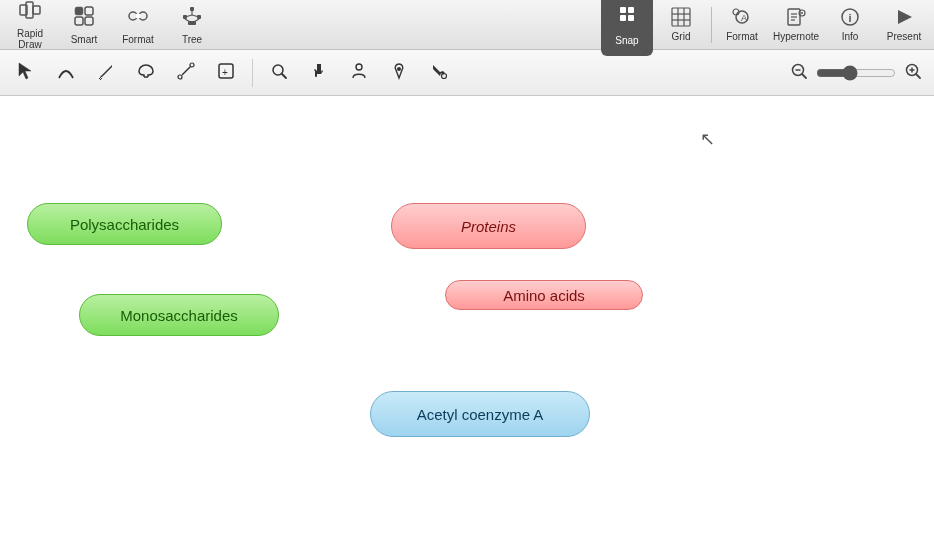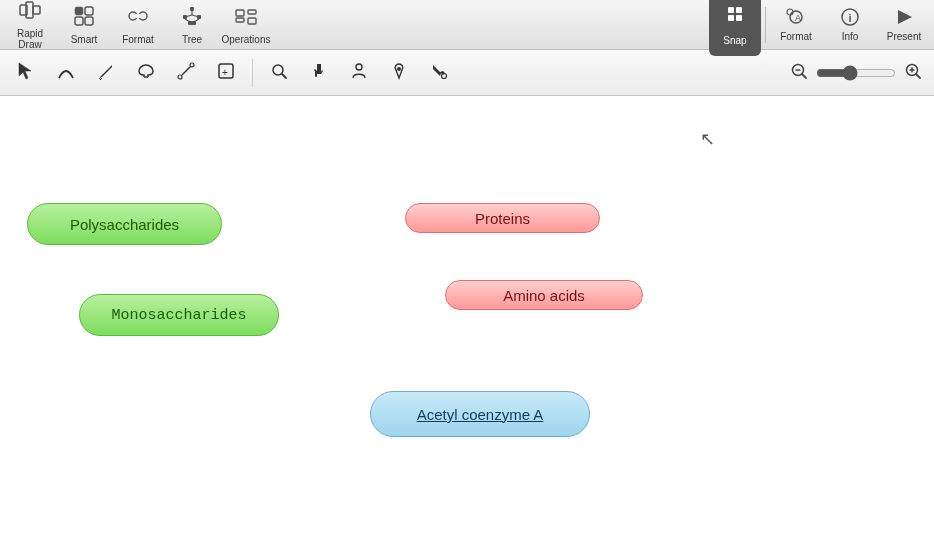--- a/index.html
+++ b/index.html
@@ -144,21 +144,20 @@
     .node-pink {
       background: linear-gradient(to bottom, #ffcece, #f99);
       border: 1.5px solid #e07070;
       color: #7a1010;
     }
 
     .node-blue {
       background: linear-gradient(to bottom, #c8eaf8, #9fd4ef);
       border: 1.5px solid #70afd0;
       color: #0a3c5c;
-      text-decoration: underline;
     }
 
     
     .cursor-arrow {
       position: absolute;
       font-size: 20px;
       pointer-events: none;
       color: #333;
     }
   </style>
@@ -210,60 +209,74 @@
         <line x1="11" y1="10" x2="4" y2="12" stroke="#555" stroke-width="1.2"></line>
         <line x1="11" y1="10" x2="18" y2="12" stroke="#555" stroke-width="1.2"></line>
         <rect x="7" y="16" width="8" height="4" rx="1" fill="#555"></rect>
         <line x1="4" y1="14" x2="11" y2="18" stroke="#555" stroke-width="1.2"></line>
         <line x1="18" y1="14" x2="11" y2="18" stroke="#555" stroke-width="1.2"></line>
       </svg>
     </span>
     <span>Tree</span>
   </button>
 
-  <button class="tool-btn">
-    <span class="icon">
-      <svg width="22" height="22" viewBox="0 0 22 22" fill="none">
-        <rect x="1" y="5" width="8" height="6" rx="1" fill="none" stroke="#555" stroke-width="1.4"></rect>
-        <rect x="1" y="13" width="8" height="4" rx="1" fill="none" stroke="#555" stroke-width="1.4"></rect>
-        <rect x="13" y="5" width="8" height="4" rx="1" fill="none" stroke="#555" stroke-width="1.4"></rect>
-        <rect x="13" y="13" width="8" height="6" rx="1" fill="none" stroke="#555" stroke-width="1.4"></rect>
-      </svg>
-    </span>
-    <span>Operations</span>
-  </button>
 
   <div class="right-tools">
 
     <button class="snap-btn">
       <span>
         <svg width="20" height="20" viewBox="0 0 20 20" fill="none">
           <rect x="3" y="3" width="6" height="6" rx="1" fill="white"></rect>
           <rect x="11" y="3" width="6" height="6" rx="1" fill="white"></rect>
           <rect x="3" y="11" width="6" height="6" rx="1" fill="white"></rect>
           <rect x="11" y="11" width="6" height="6" rx="1" fill="white"></rect>
         </svg>
       </span>
       <span style="font-size:10px;">Snap</span>
     </button>
 
+    <button class="tool-btn">
+      <span>
+        <svg width="20" height="20" viewBox="0 0 20 20" fill="none">
+          <line x1="7" y1="1" x2="7" y2="19" stroke="#555" stroke-width="1.2"></line>
+          <line x1="13" y1="1" x2="13" y2="19" stroke="#555" stroke-width="1.2"></line>
+          <line x1="1" y1="7" x2="19" y2="7" stroke="#555" stroke-width="1.2"></line>
+          <line x1="1" y1="13" x2="19" y2="13" stroke="#555" stroke-width="1.2"></line>
+          <rect x="1" y="1" width="18" height="18" rx="1" fill="none" stroke="#555" stroke-width="1.2"></rect>
+        </svg>
+      </span>
+      <span>Grid</span>
+    </button>
 
     <div class="toolbar-separator"></div>
 
     <button class="tool-btn">
       <span>
         <svg width="20" height="20" viewBox="0 0 20 20" fill="none">
           <circle cx="10" cy="10" r="6" fill="none" stroke="#555" stroke-width="1.5"></circle>
           <circle cx="4" cy="5" r="3" fill="none" stroke="#555" stroke-width="1.2"></circle>
           <text x="9" y="14" font-size="9" fill="#555" font-family="sans-serif">A</text>
         </svg>
       </span>
       <span>Format</span>
     </button>
 
+    <button class="tool-btn">
+      <span>
+        <svg width="20" height="20" viewBox="0 0 20 20" fill="none">
+          <rect x="2" y="2" width="12" height="16" rx="1" fill="none" stroke="#555" stroke-width="1.4"></rect>
+          <line x1="5" y1="7" x2="11" y2="7" stroke="#555" stroke-width="1.2"></line>
+          <line x1="5" y1="10" x2="11" y2="10" stroke="#555" stroke-width="1.2"></line>
+          <line x1="5" y1="13" x2="9" y2="13" stroke="#555" stroke-width="1.2"></line>
+          <circle cx="16" cy="6" r="3" fill="none" stroke="#555" stroke-width="1.2"></circle>
+          <circle cx="16" cy="6" r="1" fill="#555"></circle>
+        </svg>
+      </span>
+      <span>Hypernote</span>
+    </button>
 
     <button class="tool-btn">
       <span>
         <svg width="20" height="20" viewBox="0 0 20 20" fill="none">
           <circle cx="10" cy="10" r="8" fill="none" stroke="#555" stroke-width="1.5"></circle>
           <text x="8.5" y="15" font-size="11" fill="#555" font-family="sans-serif" font-weight="bold">i</text>
         </svg>
       </span>
       <span>Info</span>
     </button>
@@ -406,25 +419,25 @@
     </button>
   </div>
 </div>
 
 <div id="canvas-area">
 
   <div class="node node-green" style="left:27px; top:107px; width:195px; height:42px;justify-content:center;">
     <span>Polysaccharides</span>
   </div>
 
-  <div class="node node-pink" style="left:405px; top:107px; width:195px; height:30px;">
+  <div class="node node-pink" style="left:391px; top:107px; width:195px; height:46px;font-style:italic;">
     <span>Proteins</span>
   </div>
 
-  <div class="node node-green" style="left:79px; top:198px; width:200px; height:42px;font-family:Liberation Mono, monospace;">
+  <div class="node node-green" style="left:79px; top:198px; width:200px; height:42px;">
     <span>Monosaccharides</span>
   </div>
 
   <div class="node node-pink" style="left:445px; top:184px; width:198px; height:30px;">
     <span>Amino acids</span>
   </div>
 
   <div class="node node-blue" style="left:370px; top:295px; width:220px; height:46px;">
     <span>Acetyl coenzyme A</span>
   </div>

